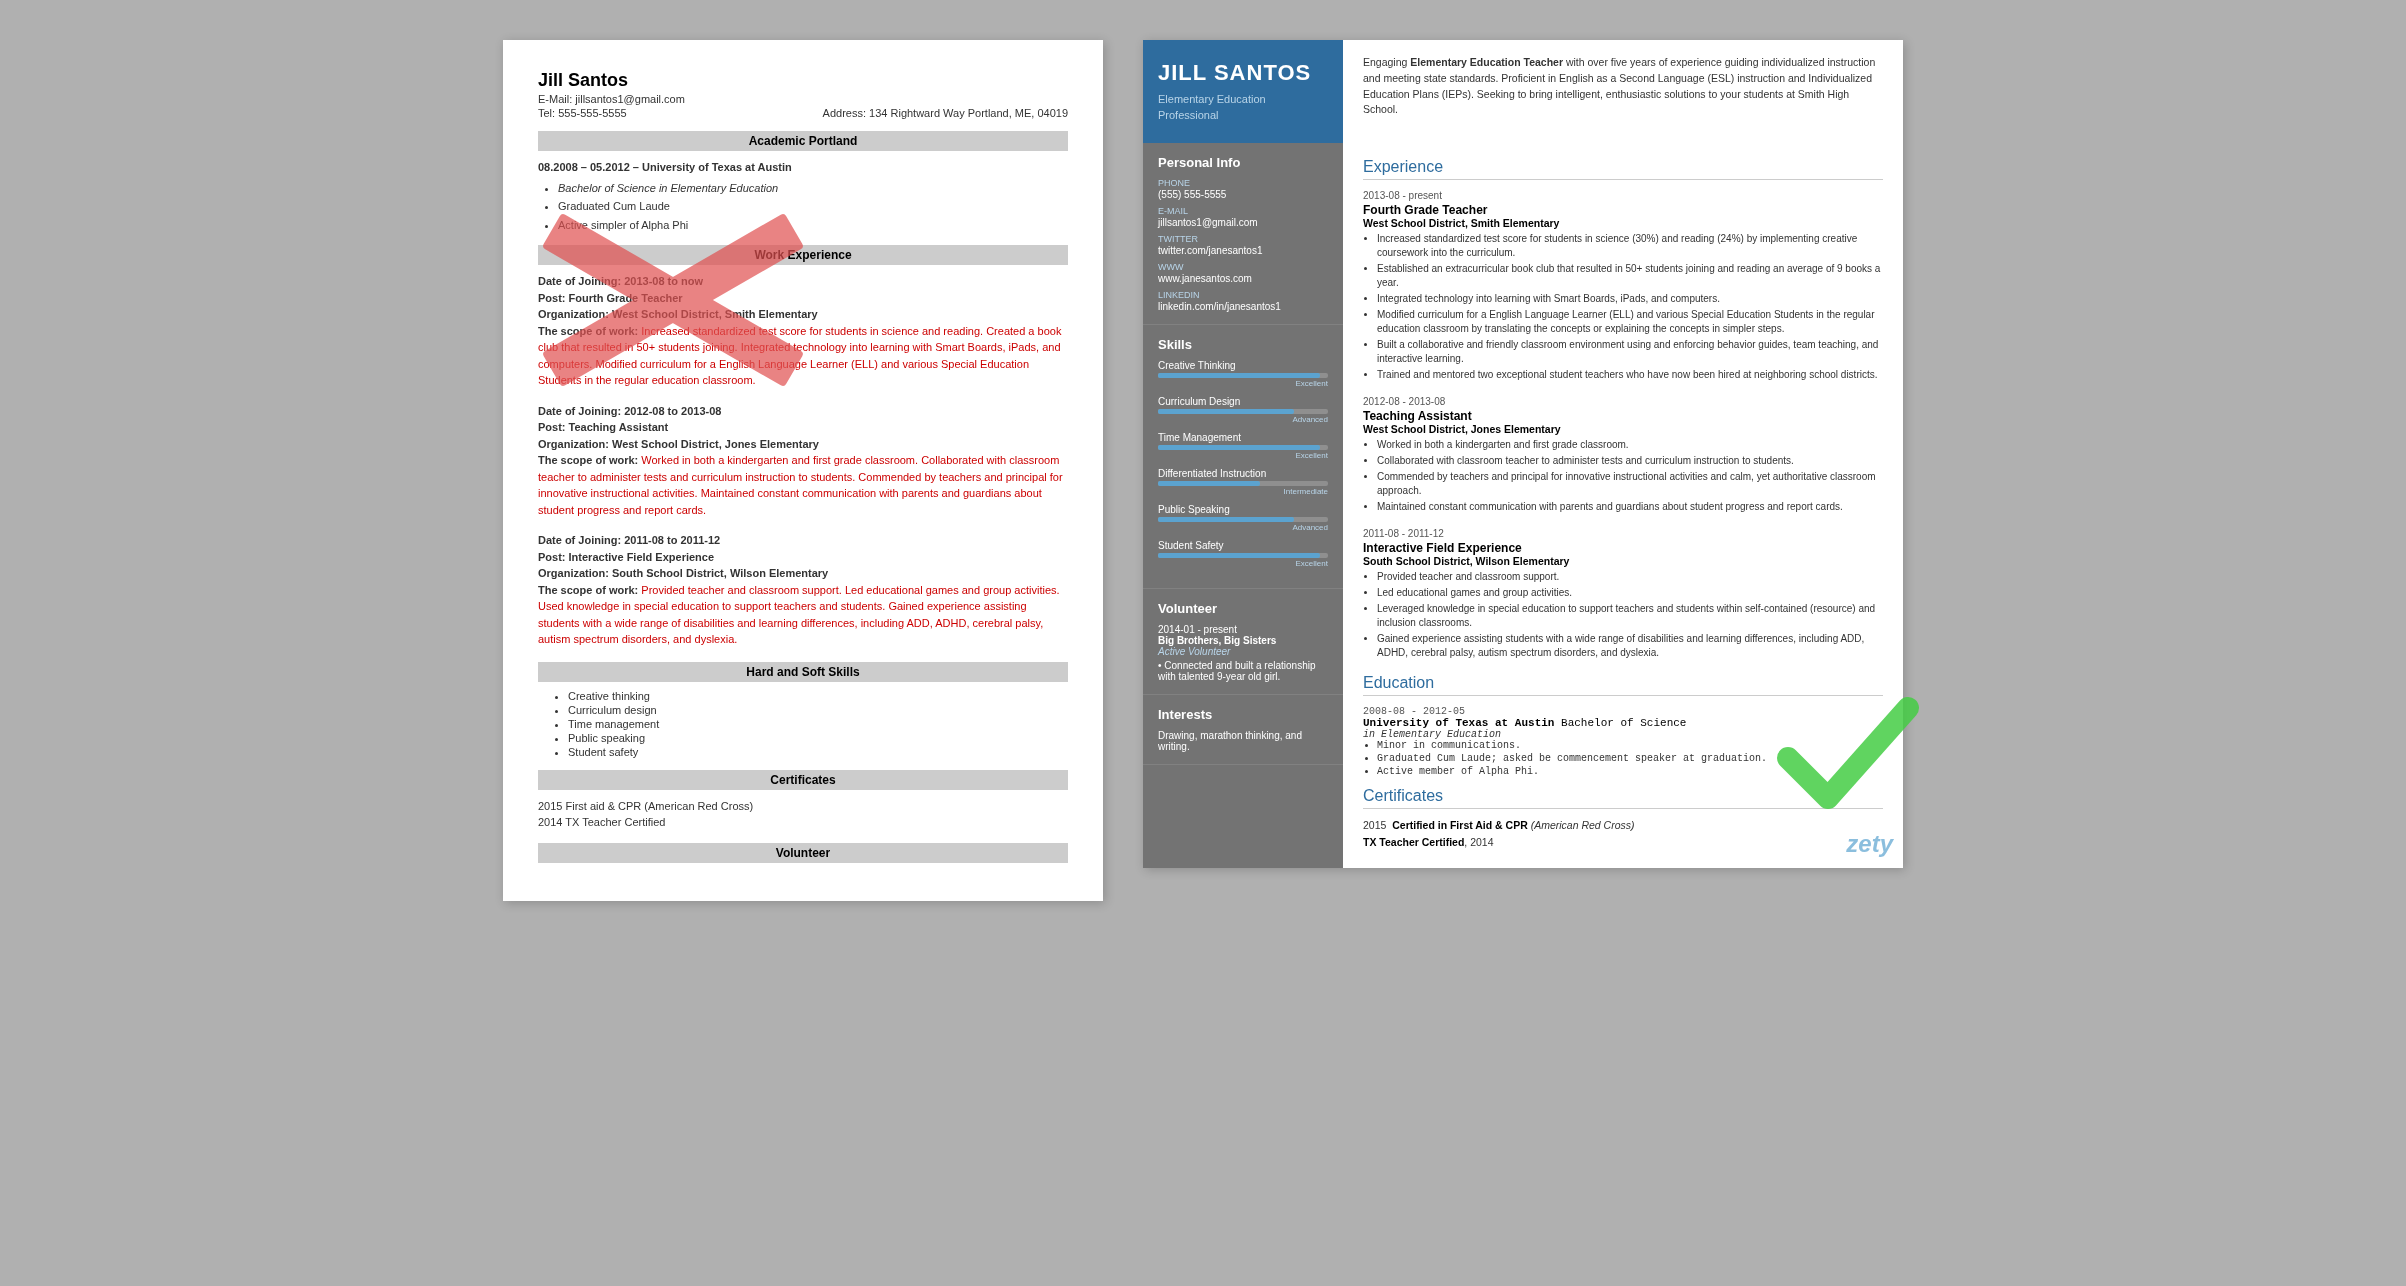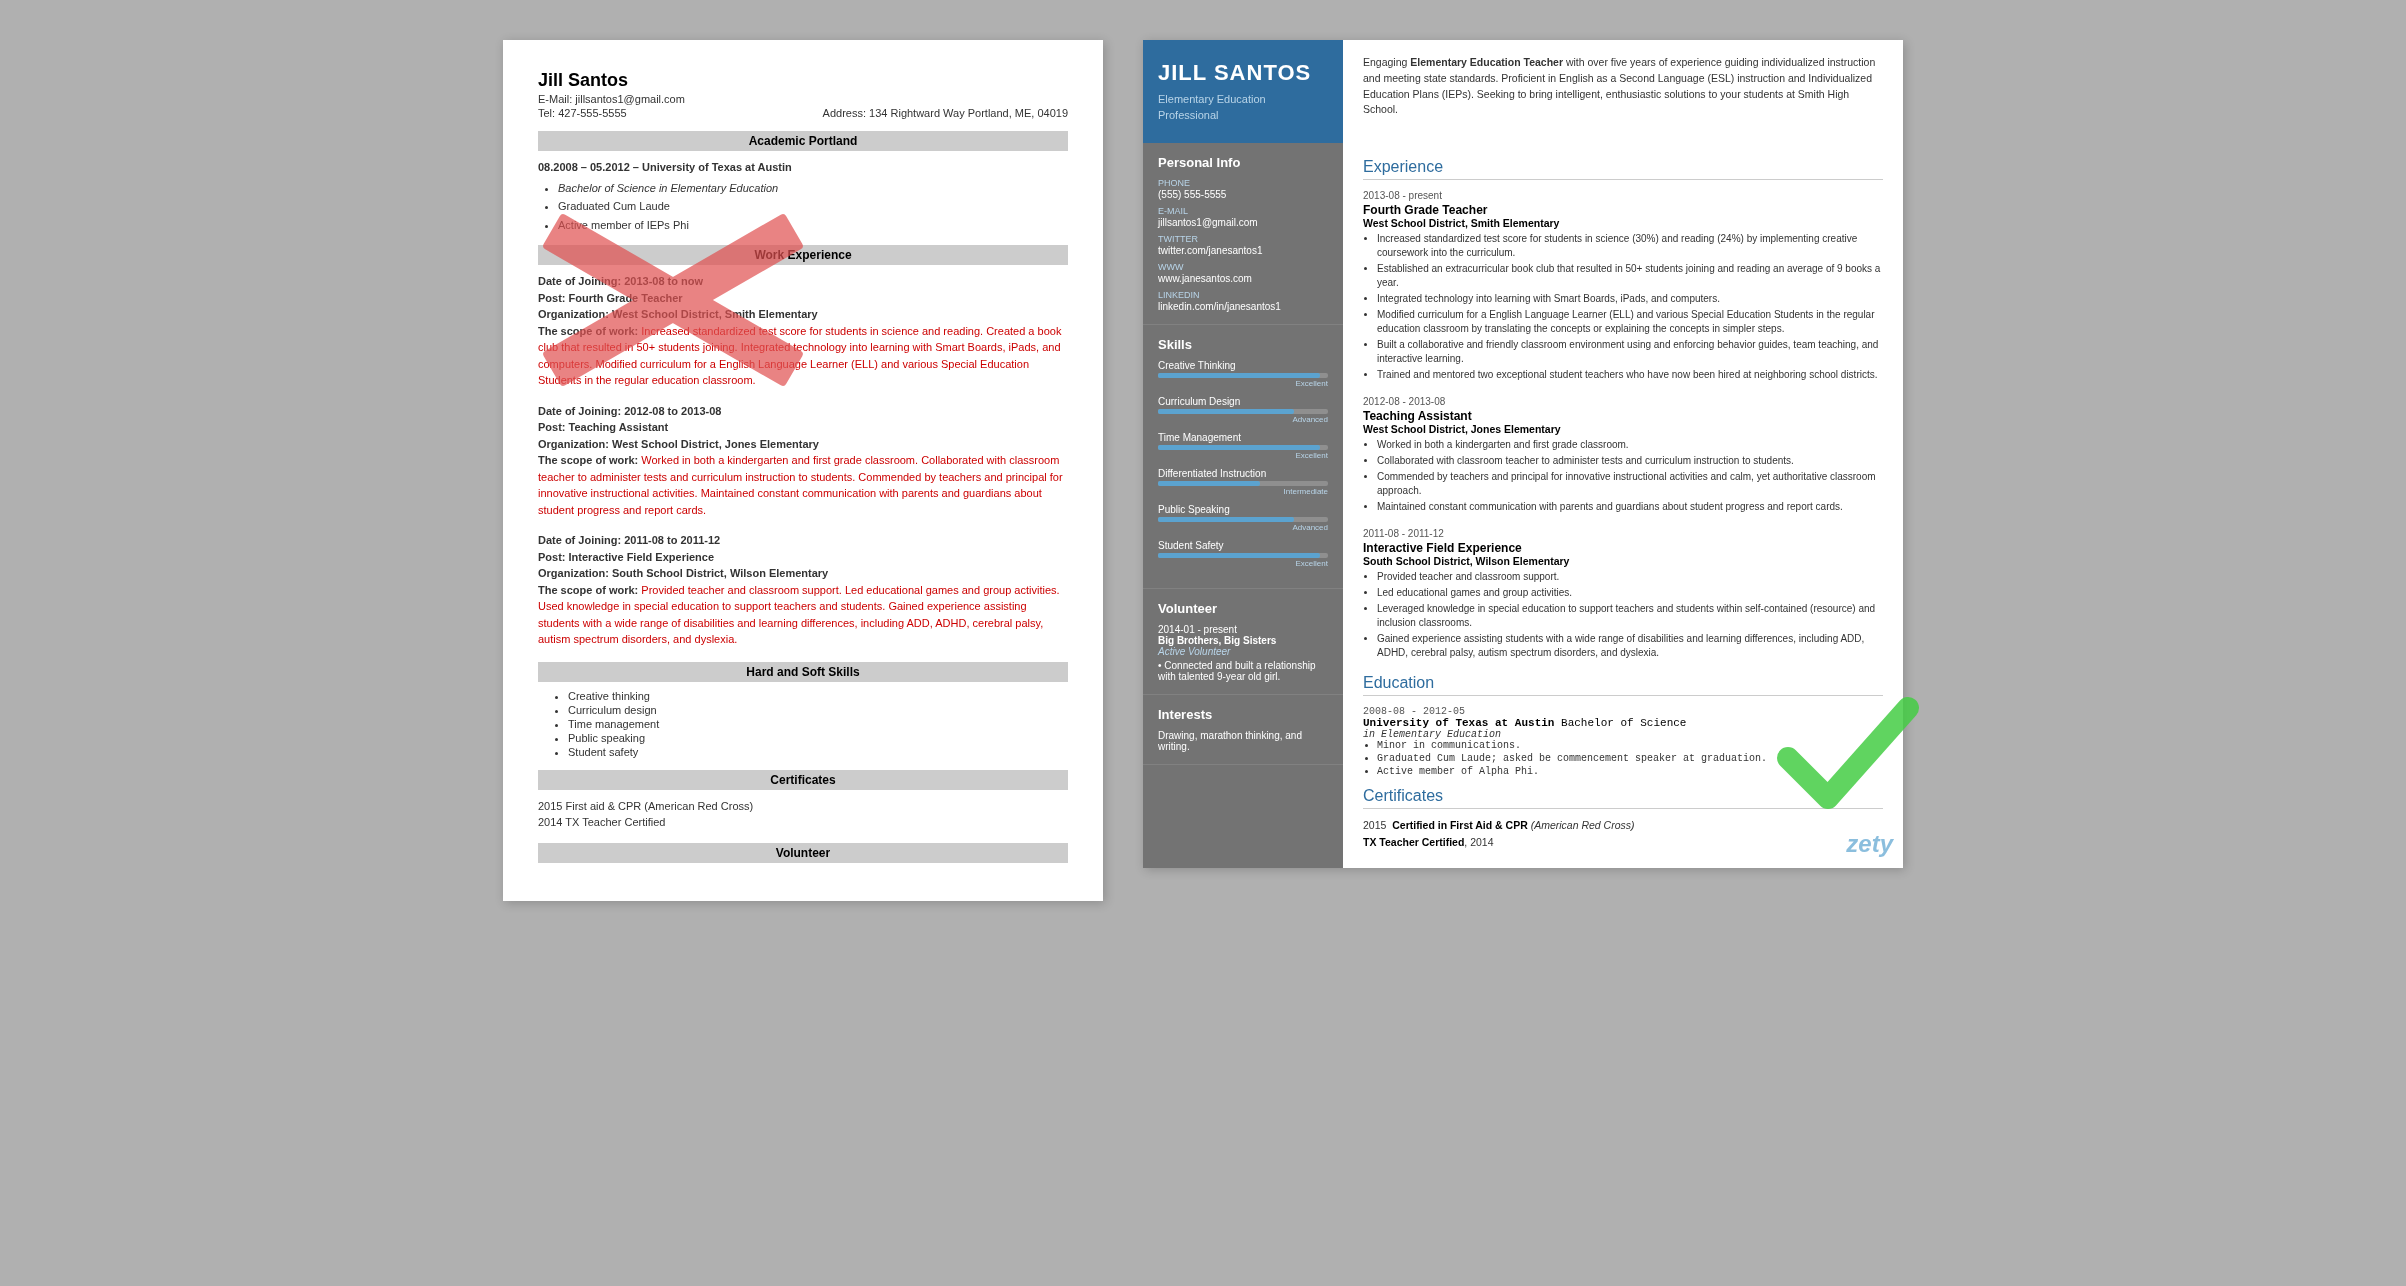--- a/index.html
+++ b/index.html
@@ -252,38 +252,38 @@
 
     <div>
       <div class="name">Jill Santos</div>
       <div class="contact-line">
         <span>E-Mail:</span>
         <span>jillsantos1@gmail.com</span>
       </div>
       <div class="header-address">
         <span>
           <span>Tel:</span>
-          <span>427-555-5555</span>
+          <span>555-555-5555</span>
         </span>
         <span>
           <span>Address:</span>
           <span>134 Rightward Way Portland, ME, 04019</span>
         </span>
       </div>
     </div>
 
     <div class="section-title">Academic Portland</div>
     <div class="left-body-text">
       <div class="edu-item">
         <span class="bold">08.2008 – 05.2012 –</span>
         <span class="bold">University of Texas at Austin</span>
         <ul class="bullet-list">
           <li><span class="italic">Bachelor of Science in Elementary Education</span></li>
           <li>Graduated Cum Laude</li>
-          <li>Active member of IEPs Phi</li>
+          <li>Active simpler of Alpha Phi</li>
         </ul>
       </div>
     </div>
 
     <div class="section-title">Work Experience</div>
     <div class="left-body-text">
 
       <div class="work-item">
         <p><span class="bold">Date of Joining: 2013-08 to now</span></p>
         <p><span class="bold">Post: Fourth Grade Teacher</span></p>

